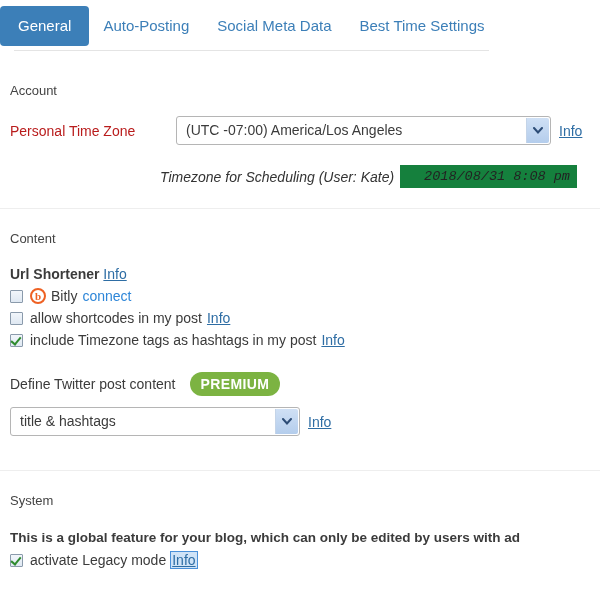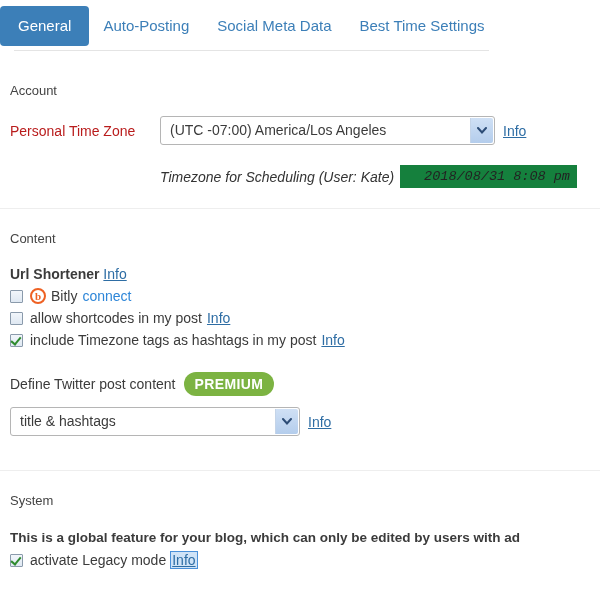--- a/index.html
+++ b/index.html
@@ -114,21 +114,21 @@
     width: 22px;
     background: linear-gradient(to bottom, #cfe0f5 0%, #b4cdec 100%);
     border-left: 1px solid #c4d4e8;
     border-radius: 0 2px 2px 0;
     display: flex;
     align-items: center;
     justify-content: center;
   }
   .select-arrow svg { display: block; }
 
-  .tz-select { width: 335px; margin-right: 8px; }
+  .tz-select { width: 375px; margin-right: 8px; margin-left: 16px; }
   .content-select { width: 290px; margin-right: 8px; }
 
   a.info, a.connect {
     color: #2e6da4;
     font-size: 14px;
     text-decoration: underline;
     cursor: pointer;
   }
   a.connect { text-decoration: none; color: #2e86d8; }
 
@@ -214,20 +214,21 @@
     flex: 0 0 auto;
   }
   .check-row .txt { margin-right: 5px; }
 
   .define-row {
     margin-top: 24px;
     display: flex;
     align-items: center;
     font-size: 14px;
     color: #3b3b3b;
+    gap: 6px;
   }
   .premium-badge {
     background: #7cb342;
     color: #ffffff;
     font-weight: bold;
     font-size: 14px;
     letter-spacing: 0.4px;
     padding: 4px 11px;
     border-radius: 12px;
     margin-left: 8px;

